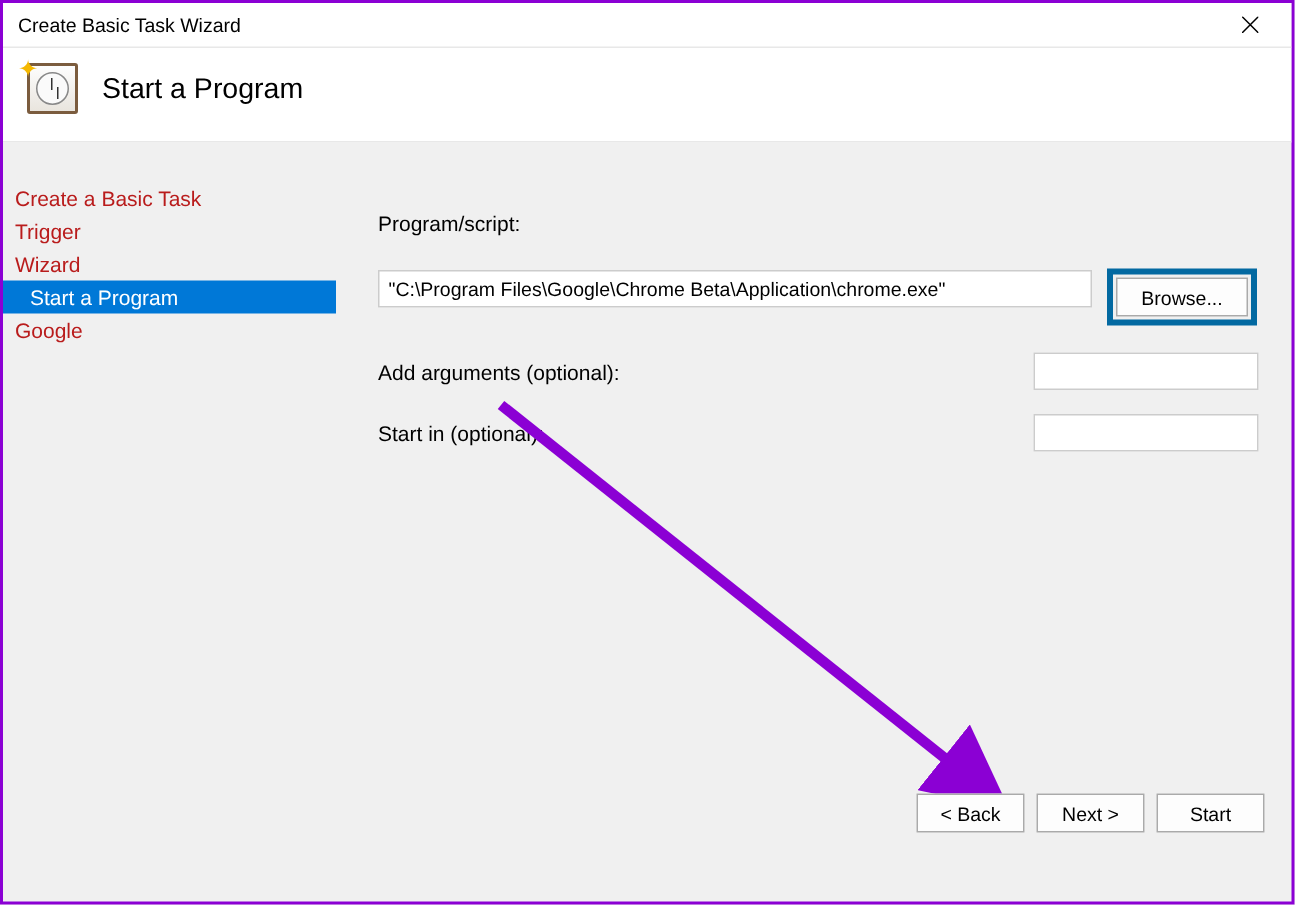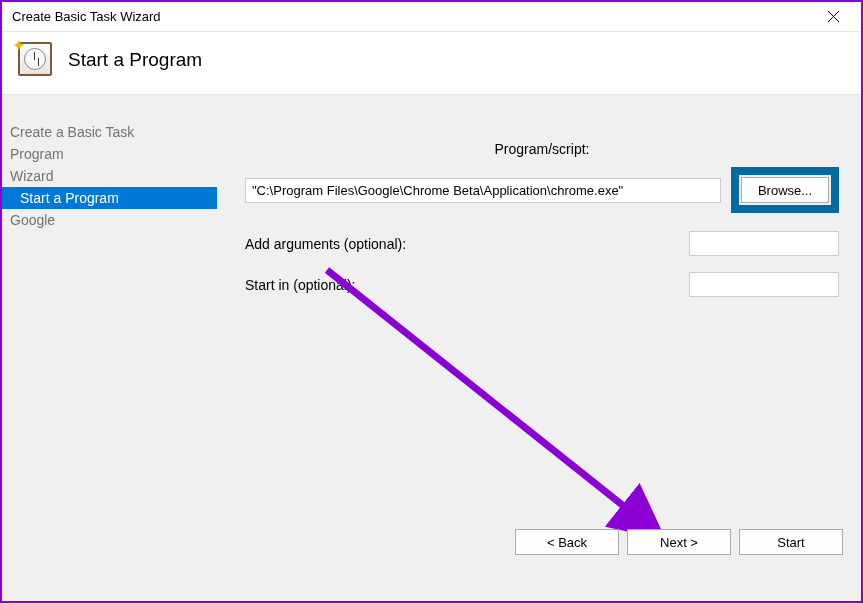--- a/index.html
+++ b/index.html
@@ -46,21 +46,21 @@
     display: flex;
     height: 470px;
   }
   .sidebar {
     width: 222px;
     padding-top: 26px;
   }
   .side-item {
     padding: 3px 0 3px 8px;
     font-size: 14px;
-    color: #737373;
+    color: #b91c1c;
   }
   .side-sub {
     padding: 3px 0 3px 18px;
     font-size: 14px;
   }
   .side-sub.selected {
     background: #0078d7;
     color: #fff;
   }
 
@@ -71,44 +71,44 @@
   }
   .row {
     display: flex;
     align-items: center;
     margin-bottom: 18px;
     gap: 10px;
   }
   .label {
     font-size: 14px;
     color: #000;
-    text-align: center;
   }
   .program-input {
     width: 476px;
     height: 25px;
     padding: 2px 6px;
     border: 1px solid #ccc;
     background: #fff;
     font-size: 13px;
     font-family: inherit;
   }
   .btn {
     height: 26px;
     padding: 0 14px;
     background: #fdfdfd;
     border: 1px solid #aaa;
     font-size: 13px;
     font-family: inherit;
     cursor: pointer;
   }
   .browse-highlight {
-    border: 8px solid #0369a1;
+    border: 4px solid #0369a1;
     padding: 2px;
     display: inline-block;
+    margin-top: 12px;
   }
   .browse-highlight .btn { width: 88px; }
 
   .args-row { display:flex; align-items:center; margin-bottom: 16px; gap: 13px; }
   .args-label { width: 280px; font-size:14px; }
   .small-input {
     width: 150px;
     height: 25px;
     border: 1px solid #ccc;
     background: #fff;
@@ -118,21 +118,21 @@
     margin-left: auto;
   }
 
   .footer {
     position: absolute;
     bottom: 10px;
     right: 18px;
     display: flex;
     gap: 8px;
   }
-  .footer .btn { width: 104px; }
+  .footer .btn { width: 72px; }
 
   
   .arrow-svg {
     position: absolute;
     top: 0; left: 0;
     pointer-events: none;
   }
 
   
   .icon-clock {
@@ -183,21 +183,21 @@
   <div class="header-icon">
     <div class="icon-clock"></div>
     <div class="shine">✦</div>
   </div>
   <div class="header-title">Start a Program</div>
 </div>
 
 <div class="body">
   <div class="sidebar">
     <div class="side-item">Create a Basic Task</div>
-    <div class="side-item">Program</div>
+    <div class="side-item">Trigger</div>
     <div class="side-item">Wizard</div>
     <div class="side-sub selected">Start a Program</div>
     <div class="side-item">Google</div>
   </div>
 
   <div class="main">
     <div class="label" style="margin-bottom:10px;">Program/script:</div>
     <div class="row">
       <input class="program-input" type="text" value="&quot;C:\Program Files\Google\Chrome Beta\Application\chrome.exe&quot;" style="">
       <span class="browse-highlight">

